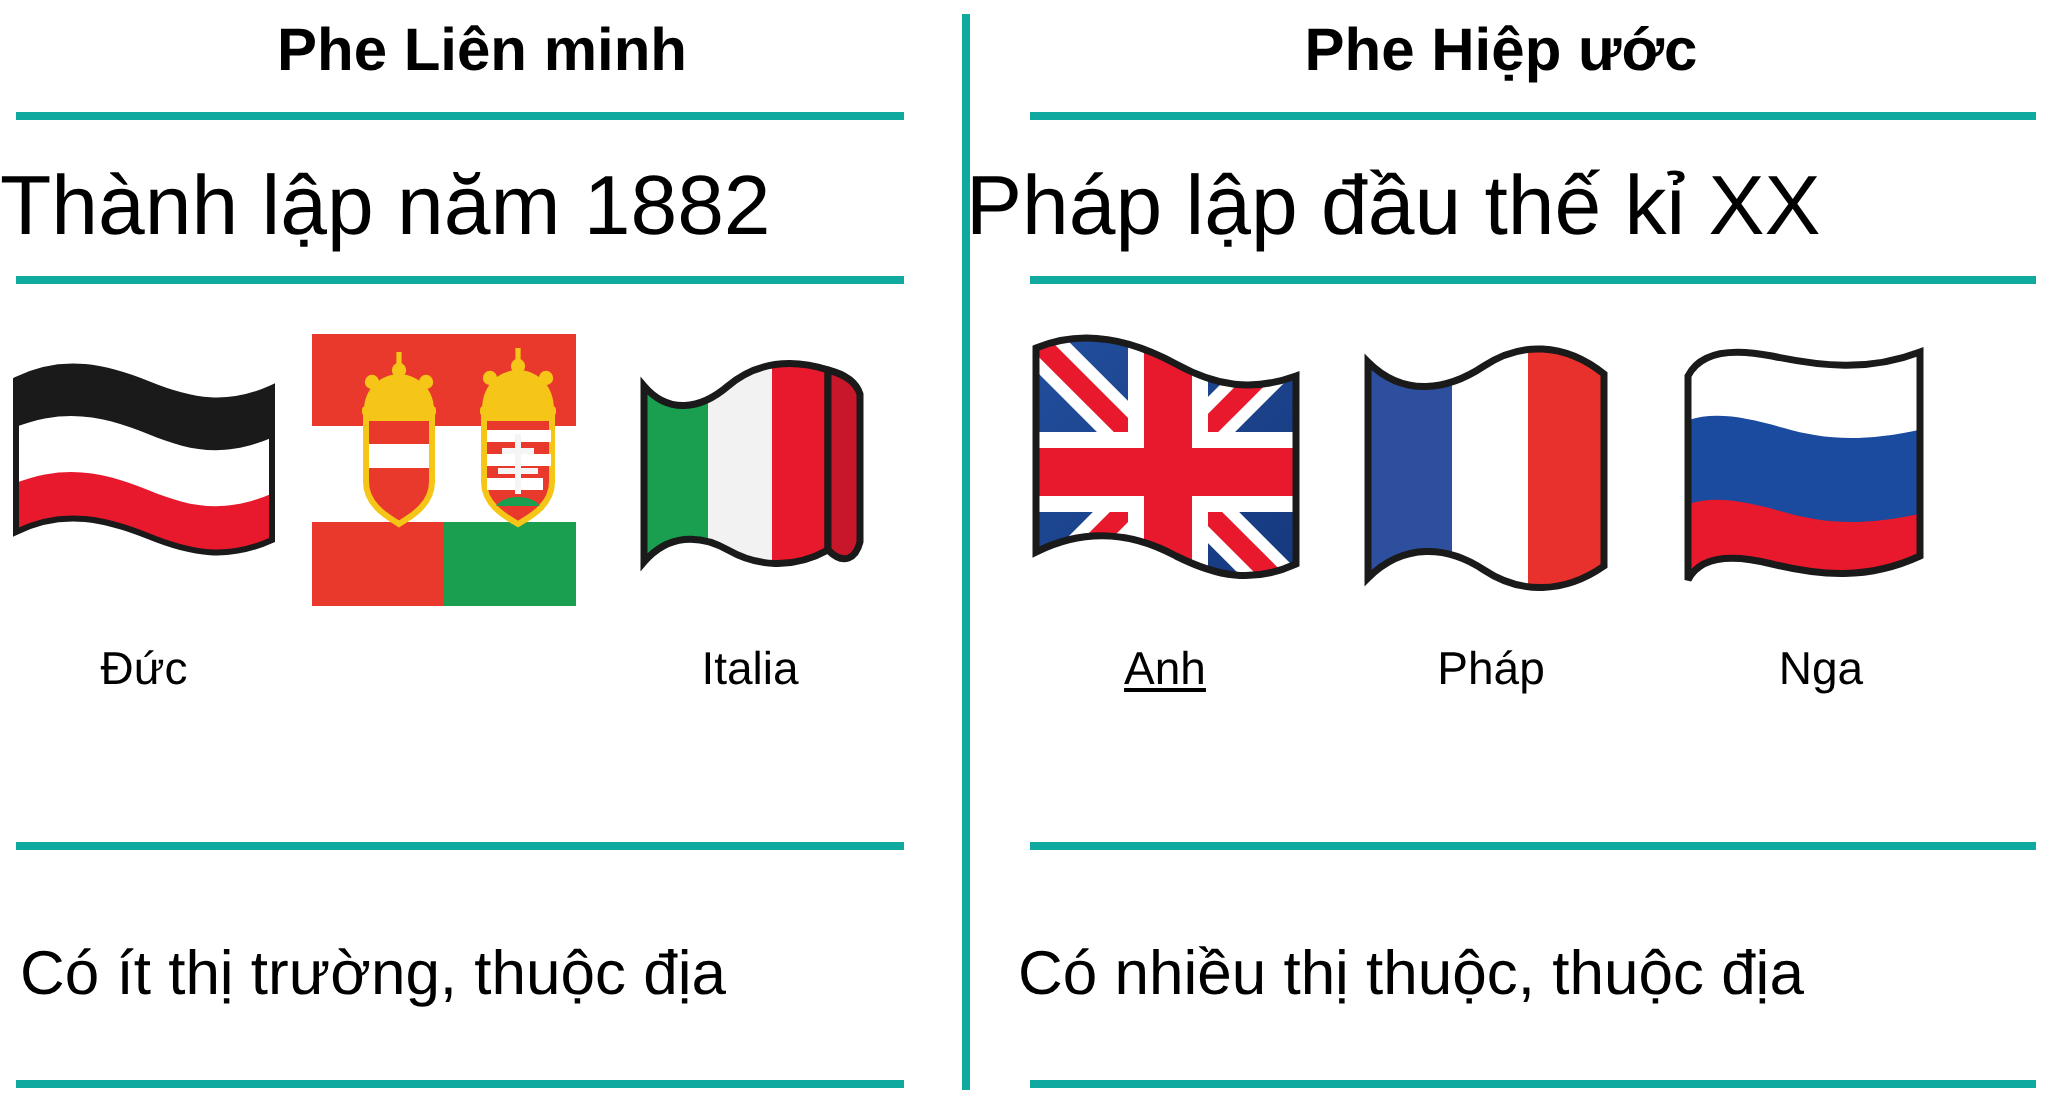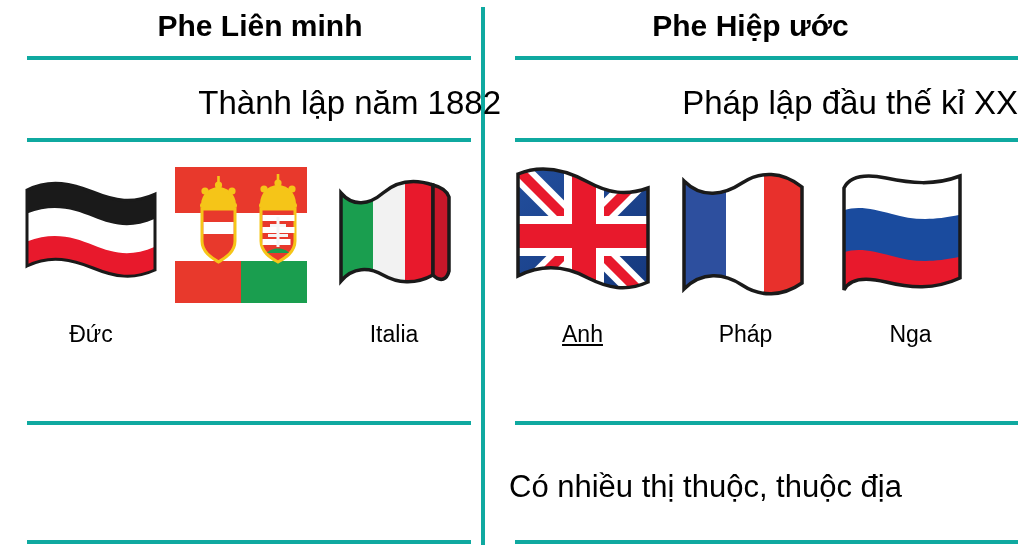--- a/index.html
+++ b/index.html
@@ -9,21 +9,21 @@
   body {
     width: 1032px; height: 555px;
     font-family: "Liberation Sans", sans-serif;
     color: #000000;
     overflow: hidden;
     position: relative;
   }
   #root { position: absolute; inset: 0; }
 
   .column { position: absolute; top: 0; height: 555px; }
-  .col-left  { left: 0;   width: 482px; margin-left: 19px; }
+  .col-left  { left: 0;   width: 482px; }
   .col-right { left: 483px; width: 549px; }
 
   .vdivider {
     position: absolute;
     left: 481px; top: 7px;
     width: 4px; height: 538px;
     background: #0fa9a0;
   }
 
   .hrule {
@@ -49,22 +49,22 @@
     font-weight: bold;
     letter-spacing: 0px;
     line-height: 38px;
   }
   .col-left .title { padding-right: 0px; }
   .col-right .title { padding-right: 14px; }
 
   .subtitle {
     position: absolute;
     top: 82px; left: 0; right: 0;
-    text-align: right;
-    font-size: 33px;
+    text-align: left;
+    font-size: 42px;
     line-height: 42px;
   }
   .col-right .subtitle { padding-right: 14px; }
 
   .footer {
     position: absolute;
     top: 466px;
     font-size: 31px;
     line-height: 42px;
     white-space: nowrap;
@@ -202,20 +202,21 @@
 
             <path d="M104,14 C112,16 118,20 120,26 L120,100 C118,108 112,112 104,104 Z" fill="#c8172a" stroke="#1a1a1a" stroke-width="3.5"></path>
           </svg>
         </div>
         <div class="flag-label">Italia</div>
       </div>
 
     </div>
 
     <div class="hrule r3"></div>
+    <div class="footer">Có ít thị trường, thuộc địa</div>
     <div class="hrule r4"></div>
   </div>
 
   <div class="column col-right">
     <div class="title">Phe Hiệp ước</div>
     <div class="hrule r1"></div>
     <div class="subtitle">Pháp lập đầu thế kỉ XX</div>
     <div class="hrule r2"></div>
 
     <div class="flags">

